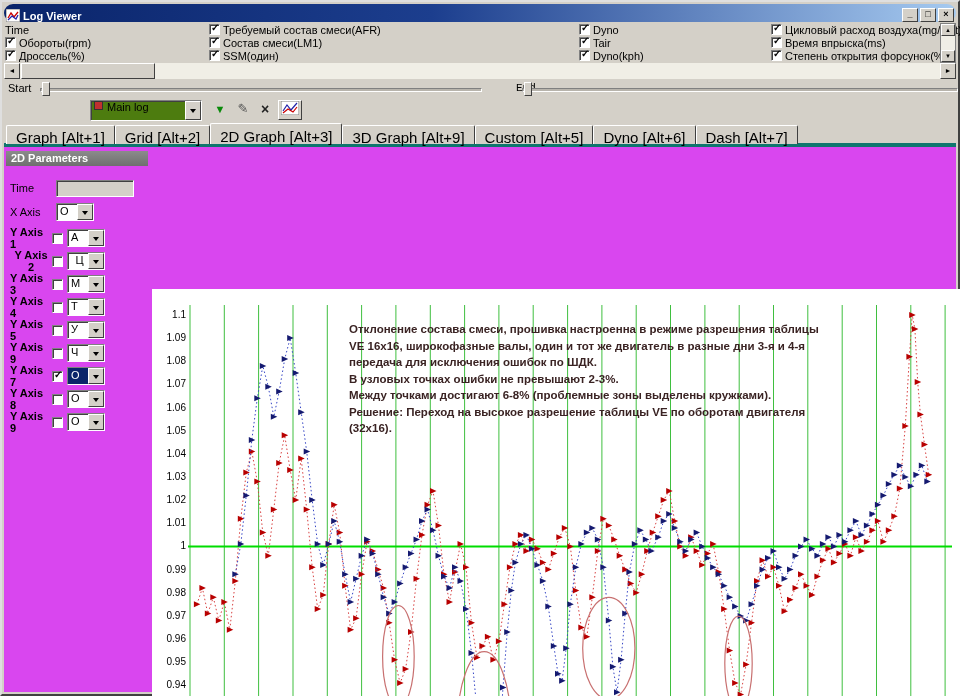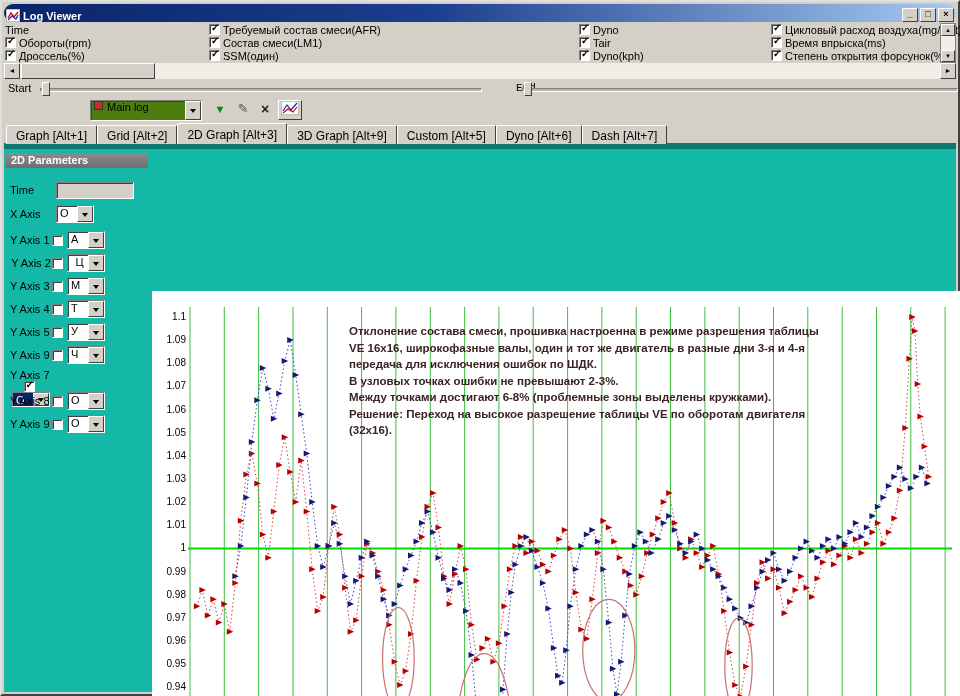--- a/index.html
+++ b/index.html
@@ -48,34 +48,34 @@
   .combo-btn{width:16px;height:100%;background:#d4d0c8;border:1px solid;border-color:#fff #404040 #404040 #fff;display:flex;align-items:center;justify-content:center;flex:0 0 auto;}
   .arr{width:0;height:0;border:3px solid transparent;border-top:4px solid #000;margin-top:4px;}
   .tbtn{position:absolute;top:1px;width:20px;height:20px;text-align:center;line-height:18px;font-size:13px;background:transparent;}
   .tbtn.b0{left:206px;color:#0a8a0a;font-size:11px;font-weight:bold;}
   .tbtn.b1{left:229px;color:#555;}
   .tbtn.b2{left:251px;color:#222;font-weight:bold;font-size:14px;}
   .tbtn.b3{left:274px;width:24px;background:#d4d0c8;border:1px solid;border-color:#fff #404040 #404040 #fff;}
 
   
   .tabs{position:absolute;left:4px;top:121px;right:2px;height:21px;z-index:3;}
-  .tab{display:inline-block;height:19px;margin-top:2px;padding:3px 9px 0 9px;font-size:12px;background:#d4d0c8;border:1px solid;border-color:#fff #404040 #404040 #fff;border-bottom:none;border-radius:2px 2px 0 0;vertical-align:bottom;}
+  .tab{display:inline-block;height:19px;margin-top:2px;padding:3px 9px 0 9px;font-size:15px;background:#d4d0c8;border:1px solid;border-color:#fff #404040 #404040 #fff;border-bottom:none;border-radius:2px 2px 0 0;vertical-align:bottom;}
   .tab.active{height:21px;margin-top:0;padding-top:4px;position:relative;z-index:4;}
 
   
-  .tabpage{position:absolute;left:2px;top:141px;right:2px;bottom:2px;border-top:6px solid #0f766e;background:#14b8a6;z-index:1;}
+  .tabpage{position:absolute;left:2px;top:141px;right:2px;bottom:2px;border-top:4px solid #0f766e;background:#d946ef;z-index:1;}
 
   
   .params{position:absolute;left:0;top:1px;width:146px;bottom:0;}
   .params-header{margin:3px 2px 0 2px;background:linear-gradient(180deg,#8b8b8b,#6f6f6f);color:#fff;font-weight:bold;font-size:11px;padding:1px 5px;height:15px;}
   .prow{position:absolute;left:6px;display:flex;align-items:center;height:18px;}
   .time-row{top:31px;}
   .xaxis-row{top:55px;}
   .plabel{width:46px;font-size:11px;flex:0 0 auto;}
-  .plabel.yl{width:42px;}
+  .plabel.yl{width:42px;font-weight:bold;}
   .pedit{width:78px;height:17px;background:#d4d0c8;border:1px solid;border-color:#808080 #fff #fff #808080;box-shadow:inset 1px 1px 0 #404040;}
   .combo{display:inline-flex;width:38px;height:18px;background:#fff;border:1px solid;border-color:#808080 #fff #fff #808080;box-shadow:inset 1px 1px 0 #404040;align-items:stretch;}
   .combo-text{flex:1 1 auto;font-size:11px;padding:1px 0 0 3px;overflow:hidden;}
   .combo-text.hl{background:#0a246a;color:#fff;}
   .pcheck{margin-right:4px;}
 
   
   .chart-host{position:absolute;left:148px;top:142px;width:810px;height:548px;background:#fff;}
   svg text{font-family:"Liberation Sans",sans-serif;}
 </style>
@@ -270,21 +270,21 @@
           <div class="prow" style="top: 196px;">
             <span class="plabel yl">Y Axis 9</span>
             <span class="checkbox pcheck"></span>
             <span class="combo">
               <span class="combo-text">Ч</span>
               <span class="combo-btn">
                 <i class="arr"></i>
               </span>
             </span>
           </div>
-          <div class="prow" style="top: 219px; flex-direction: column;">
+          <div class="prow" style="top: 219px;">
             <span class="plabel yl">Y Axis 7</span>
             <span class="checkbox pcheck checked"></span>
             <span class="combo">
               <span class="combo-text hl">О</span>
               <span class="combo-btn">
                 <i class="arr"></i>
               </span>
             </span>
           </div>
           <div class="prow" style="top: 242px;">

